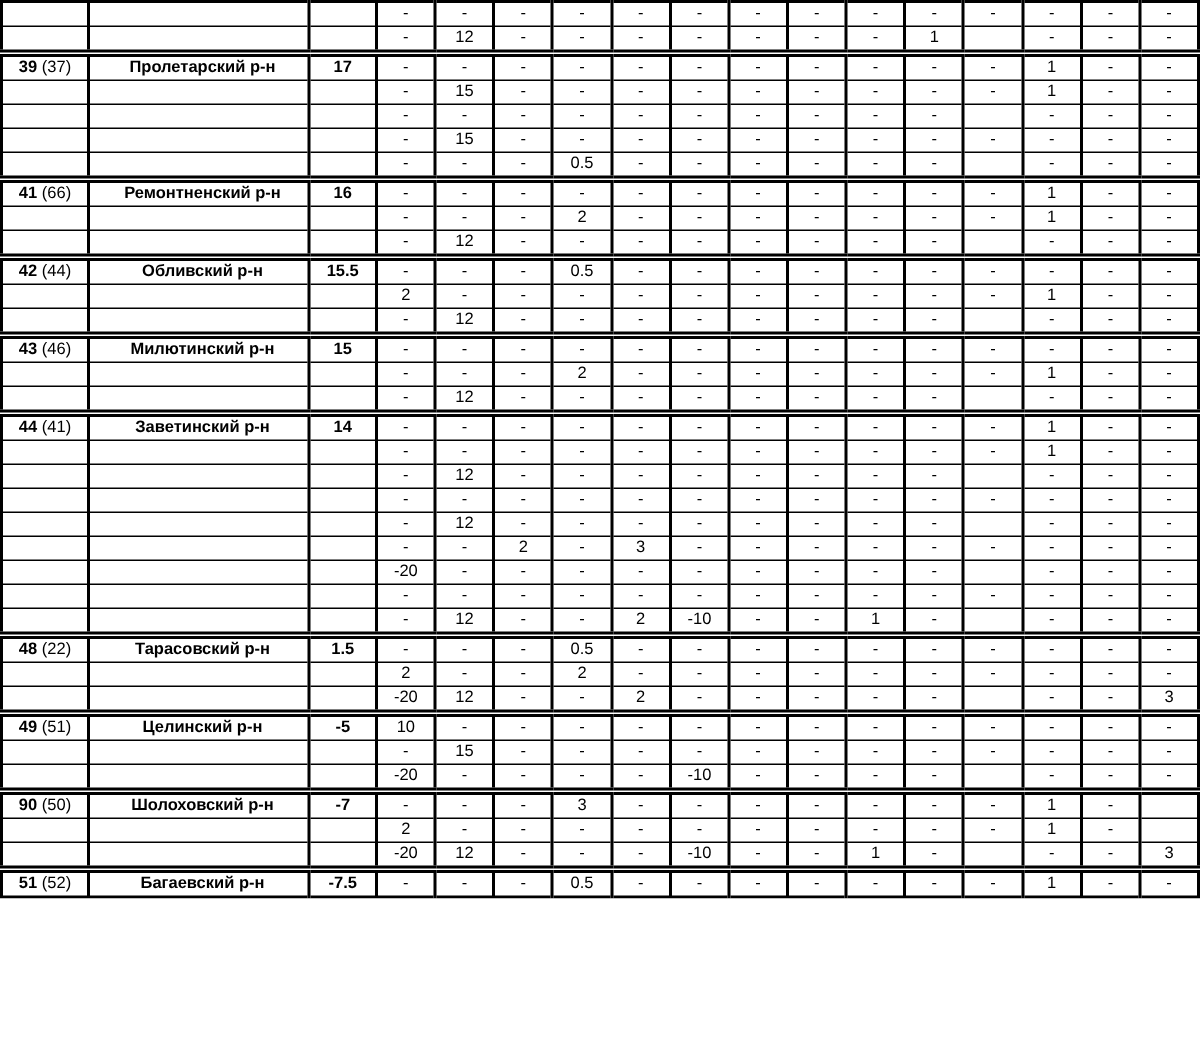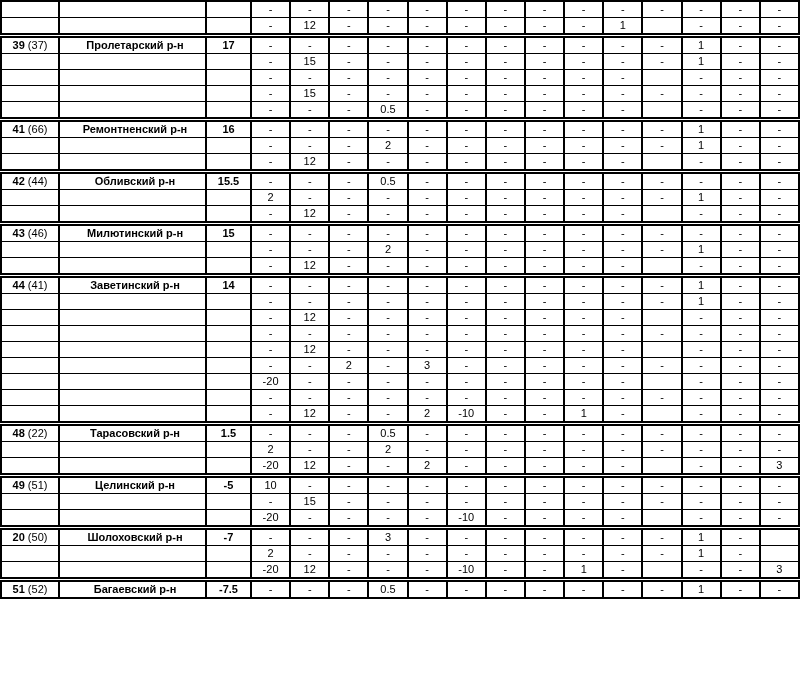--- a/index.html
+++ b/index.html
@@ -657,21 +657,21 @@
           <td class="val">-</td>
           <td class="val">-</td>
           <td class="val">-</td>
           <td class="val">-</td>
           <td class="val"></td>
           <td class="val">-</td>
           <td class="val">-</td>
           <td class="val">-</td>
         </tr>
         <tr class="section-start">
-          <td class="rank"><span class="rank-num">20</span><span class="rank-paren"> (50)</span></td>
+          <td class="rank"><span class="rank-num">90</span><span class="rank-paren"> (50)</span></td>
           <td class="name">Шолоховский р-н</td>
           <td class="score">-7</td>
           <td class="val">-</td>
           <td class="val">-</td>
           <td class="val">-</td>
           <td class="val">3</td>
           <td class="val">-</td>
           <td class="val">-</td>
           <td class="val">-</td>
           <td class="val">-</td>

